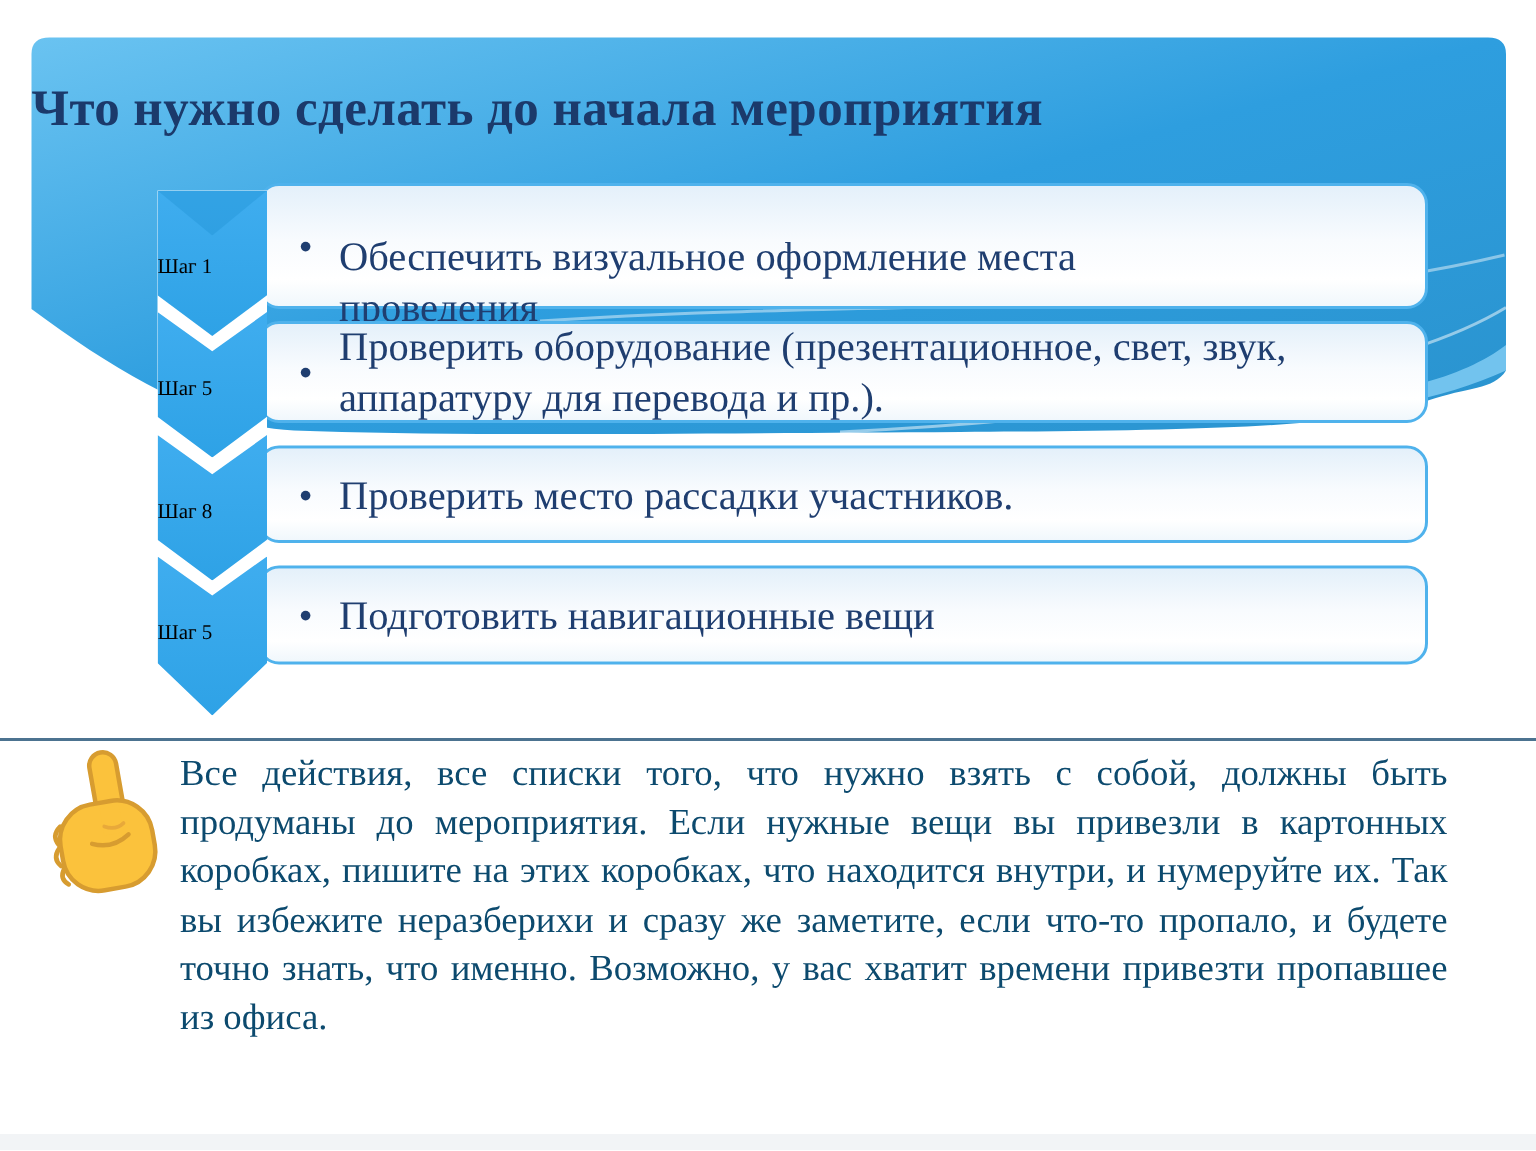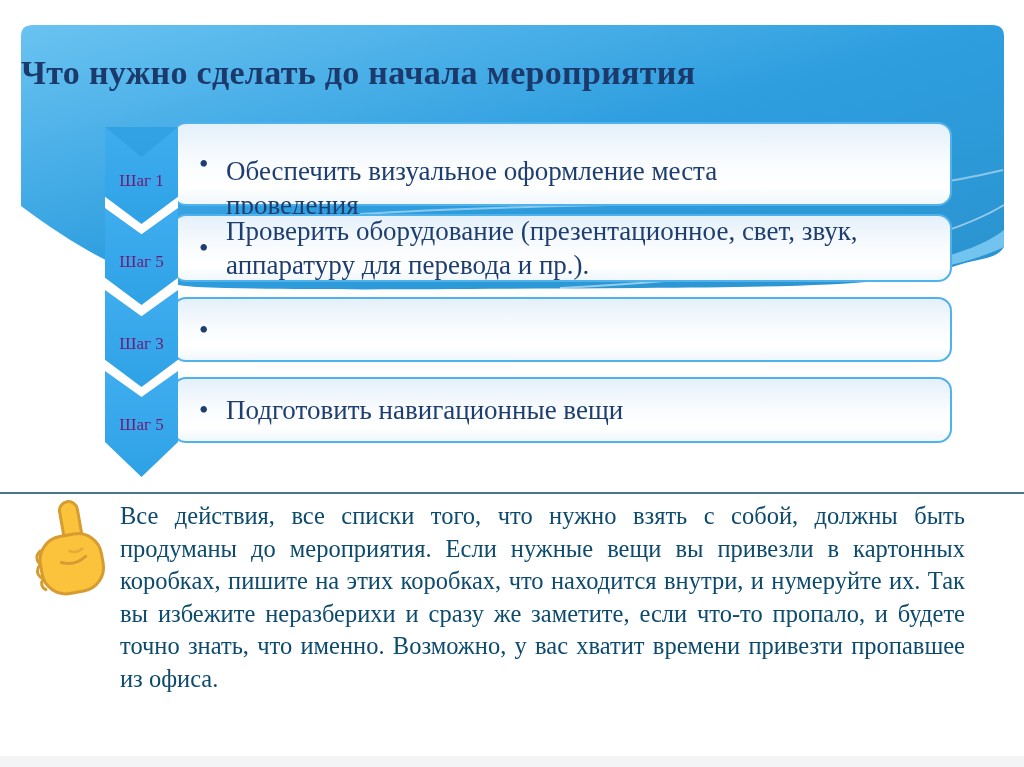--- a/index.html
+++ b/index.html
@@ -9,22 +9,22 @@
   .title{position:absolute;left:21px;top:54px;width:983px;text-align:left;
          font-size:34px;font-weight:bold;color:#1B3A6B;z-index:2;letter-spacing:.3px;}
   .chev-backing{position:absolute;left:105px;top:127px;width:73px;height:350px;background:#ffffff;z-index:2;}
   .chev{position:absolute;left:105px;width:73px;z-index:3;
         background:linear-gradient(180deg,#3FADEF 0%,#2EA2E6 100%);}
   .chev-n1{clip-path:polygon(0 0,100% 0,100% 72%,50% 100%,0 72%);}
   .chev-mid{clip-path:polygon(0 0,50% 27%,100% 0,100% 72%,50% 100%,0 72%);}
   .chev-last{clip-path:polygon(0 0,50% 24.5%,100% 0,100% 67%,50% 100%,0 67%);}
   .chev-shade{position:absolute;left:105px;top:127px;width:73px;height:30px;z-index:4;
         background:#1E8FD2;opacity:.35;clip-path:polygon(0 0,100% 0,50% 100%);}
-  .step-label{position:absolute;left:105px;width:73px;text-align:center;z-index:5;
-        font-size:17px;color:#701a75;}
+  .step-label{position:absolute;left:105px;width:73px;z-index:5;
+        font-size:14px;color:#000000;}
   .step-box{position:absolute;left:172px;width:780px;box-sizing:border-box;z-index:1;
         border:2px solid #4FB2EC;border-radius:14px;
         background:linear-gradient(180deg,#E4F0FA 0%,#F8FBFE 45%,#FFFFFF 78%,#F0F7FC 100%);
         display:flex;align-items:center;padding:0 18px 0 25px;
         color:#1F3E70;font-size:27px;line-height:34px;}
   .bullet{width:27px;flex:none;}
   .divider{position:absolute;left:0;top:492px;width:1024px;height:2px;background:#4C7390;z-index:2;}
   .hand{position:absolute;left:25px;top:499px;z-index:2;}
   .note-text{position:absolute;left:120px;top:500px;width:845px;margin:0;z-index:2;
         font-size:24.5px;line-height:32.5px;color:#0c4a6e;text-align:justify;}
@@ -66,23 +66,24 @@
         <span class="bullet">•</span>
         <div class="step-text" style="max-width: 620px; margin-top: 48px;">Обеспечить визуальное оформление места проведения</div>
       </div>
       <div class="chev chev-mid" style="top: 208px; height: 97px;"></div>
       <div class="step-label" style="top: 252px;">Шаг 5</div>
       <div class="step-box" style="top: 214px; height: 68px;">
         <span class="bullet">•</span>
         <div class="step-text" style="max-width: 680px;">Проверить оборудование (презентационное, свет, звук, аппаратуру для перевода и пр.).</div>
       </div>
       <div class="chev chev-mid" style="top: 290px; height: 97px;"></div>
-      <div class="step-label" style="top: 334px;">Шаг 3</div>
+      <div class="step-label" style="top: 334px;">Шаг 8</div>
       <div class="step-box" style="top: 297px; height: 65px;">
         <span class="bullet">•</span>
+        <div class="step-text" style="max-width: 9999px;">Проверить место рассадки участников.</div>
       </div>
       <div class="chev chev-last" style="top: 371px; height: 106px;"></div>
       <div class="step-label" style="top: 415px;">Шаг 5</div>
       <div class="step-box" style="top: 377px; height: 66px;">
         <span class="bullet">•</span>
         <div class="step-text" style="max-width: 9999px;">Подготовить навигационные вещи</div>
       </div>
     </div>
 
   <div class="divider"></div>

